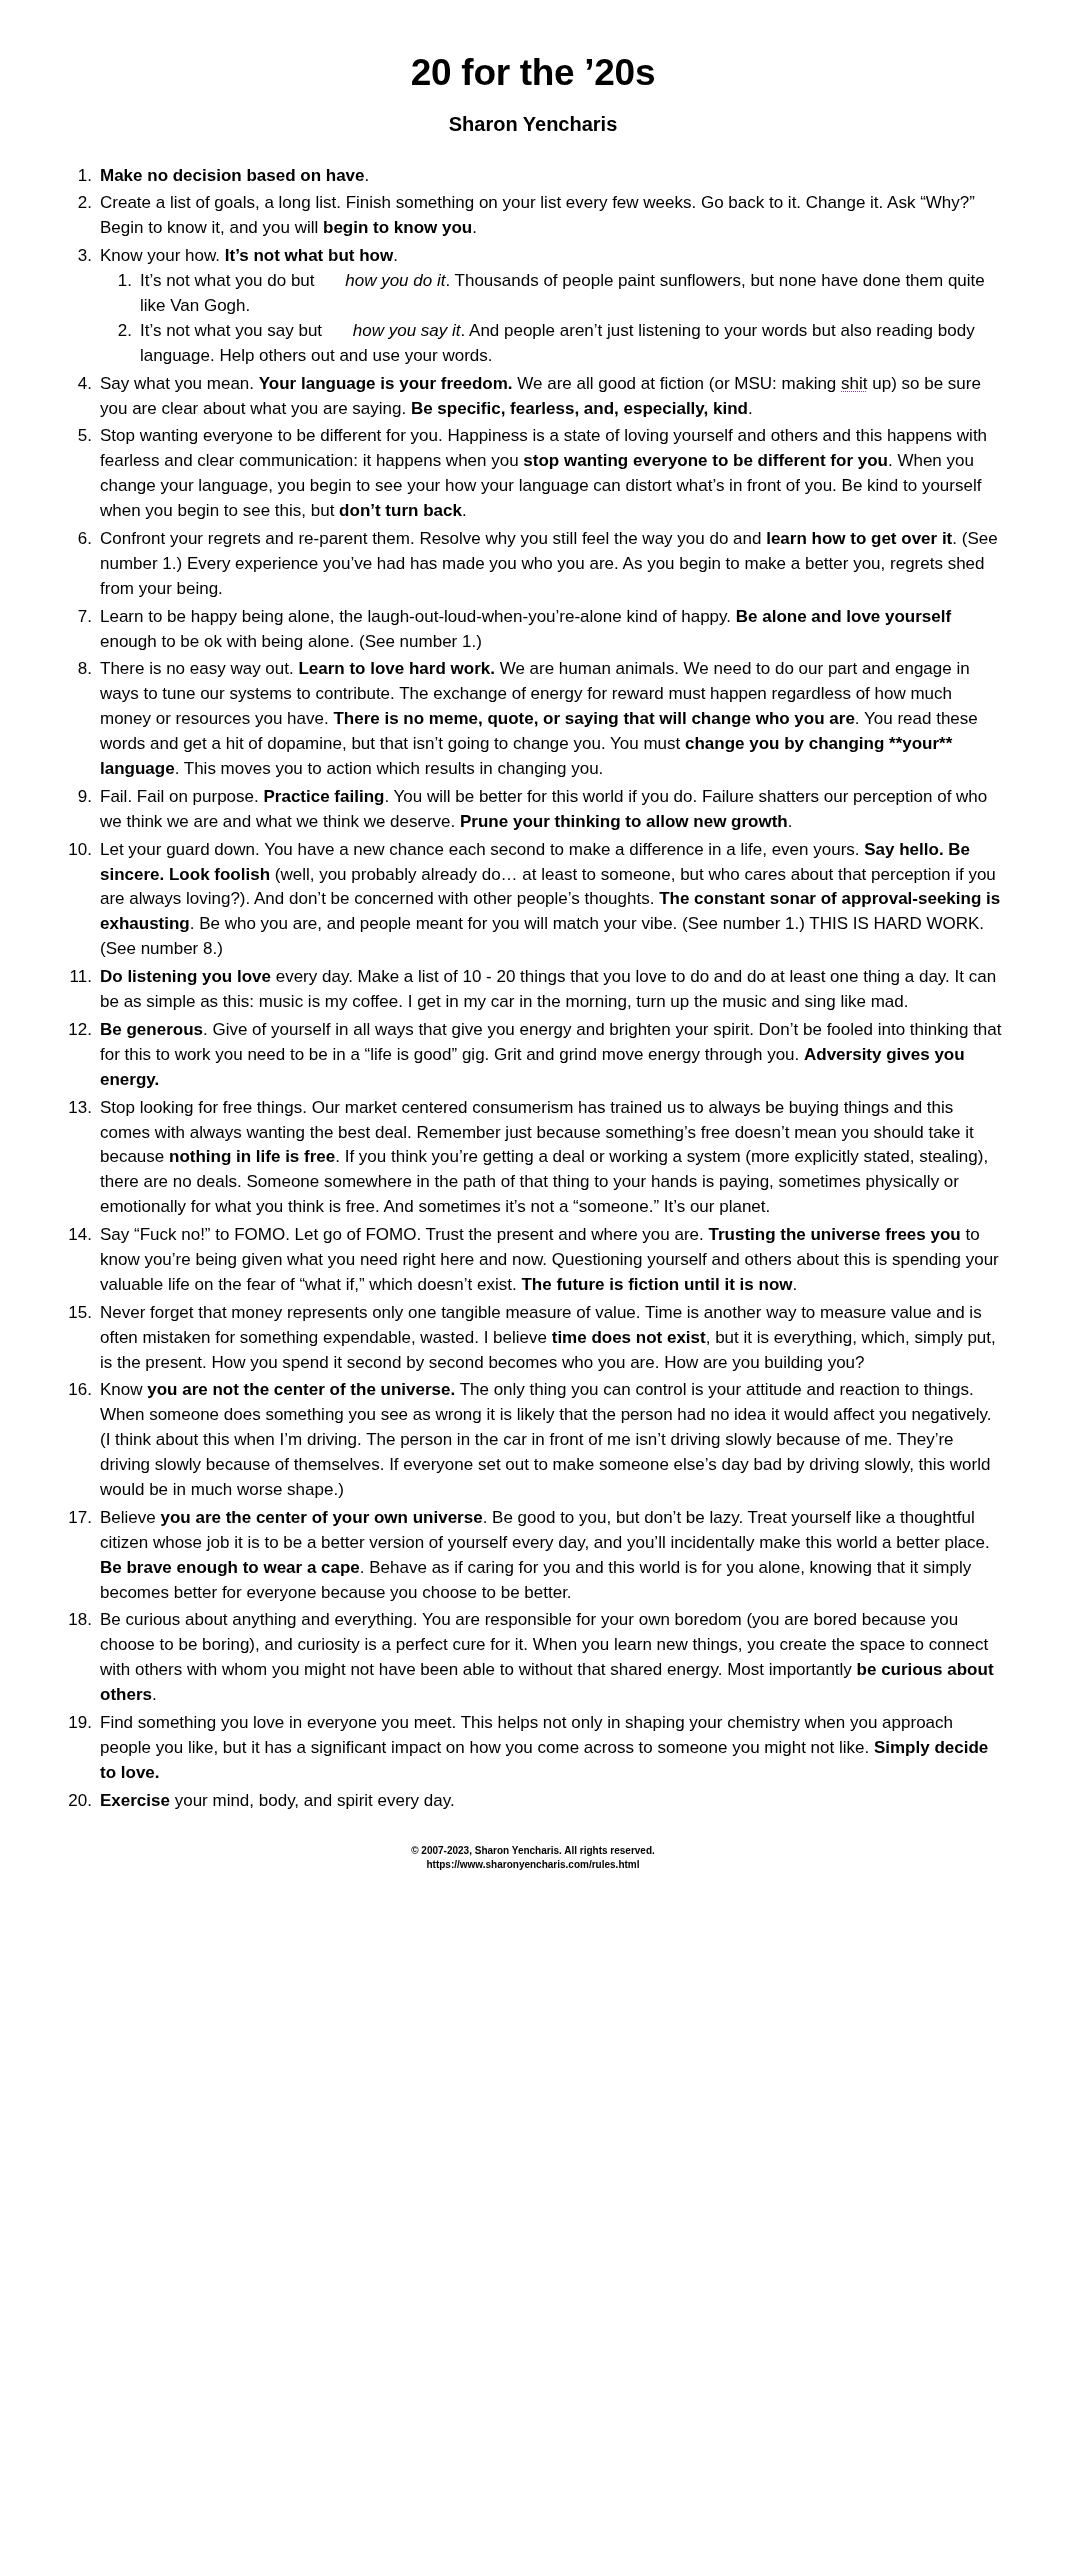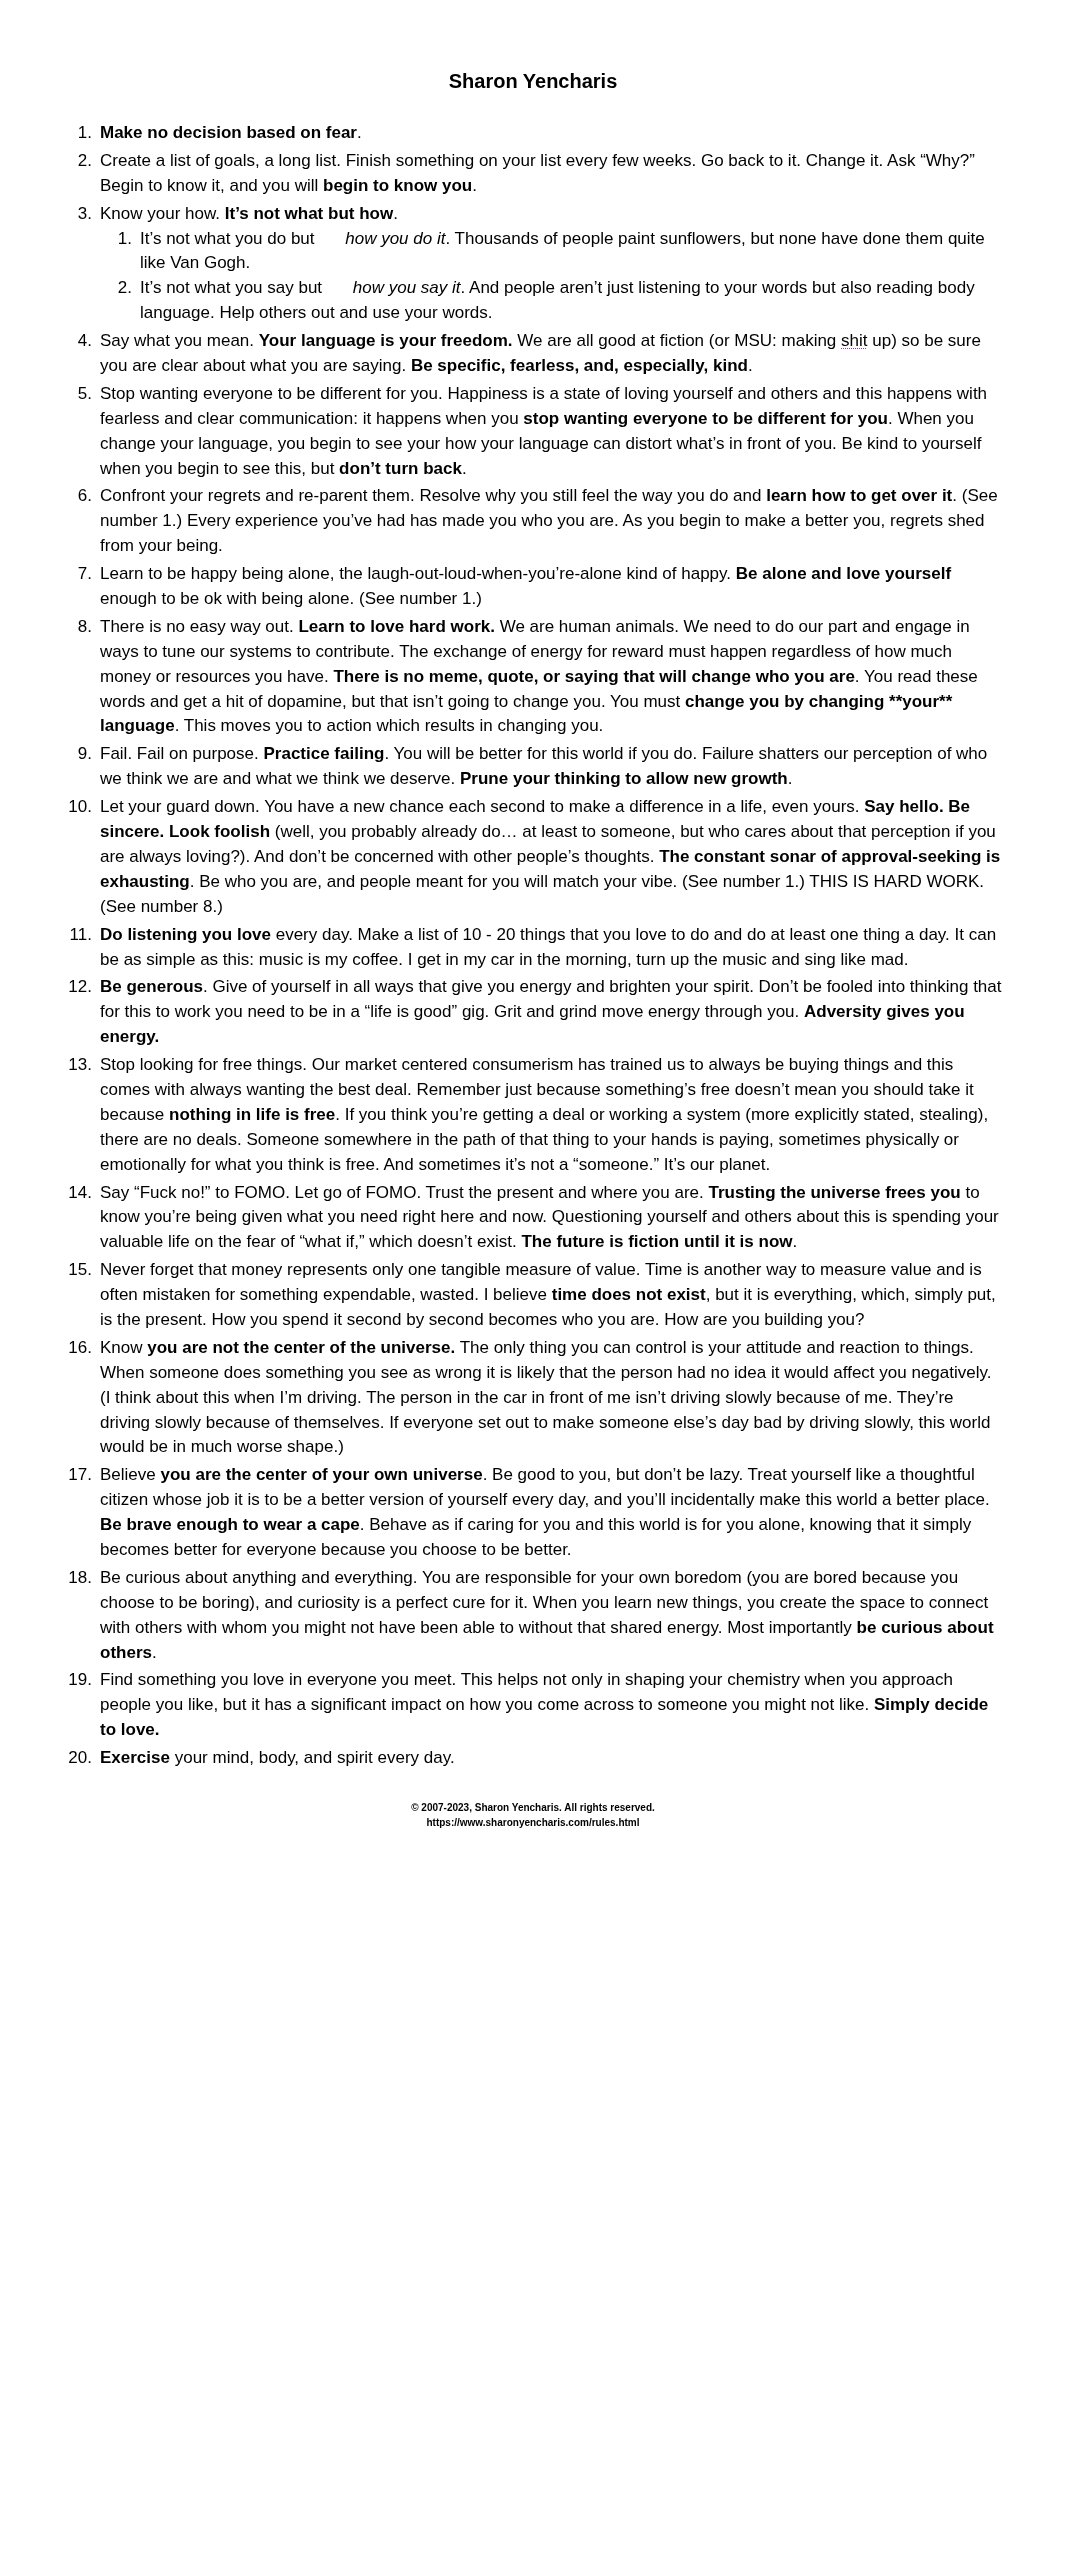--- a/index.html
+++ b/index.html
@@ -98,25 +98,26 @@
     font-size: 10px;
     font-weight: bold;
     line-height: 1.45;
   }
 </style>
 </head>
 <body>
 
 <div class="page">
 
+  <h1 class="doc-title">20 for the ’20s</h1>
   <div class="doc-author">Sharon Yencharis</div>
 
   <ol class="main-list" id="rules-list">
       <li>
-        <span class="li-body"><b>Make no decision based on fear</b>.</span>
+        <span class="li-body"><b>Make no decision based on have</b>.</span>
       </li>
       <li>
         <span class="li-body">Create a list of goals, a long list. Finish something on your list every few weeks. Go back to it. Change it. Ask “Why?” Begin to know it, and you will <b>begin to know you</b>.</span>
       </li>
       <li>
         <span class="li-body">Know your how. <b>It’s not what but how</b>.</span>
         <ol class="sub-list">
           <li>
             <span class="li-body">It’s not what you do but <i>how you do it</i>. Thousands of people paint sunflowers, but none have done them quite like Van Gogh.</span>
           </li>

